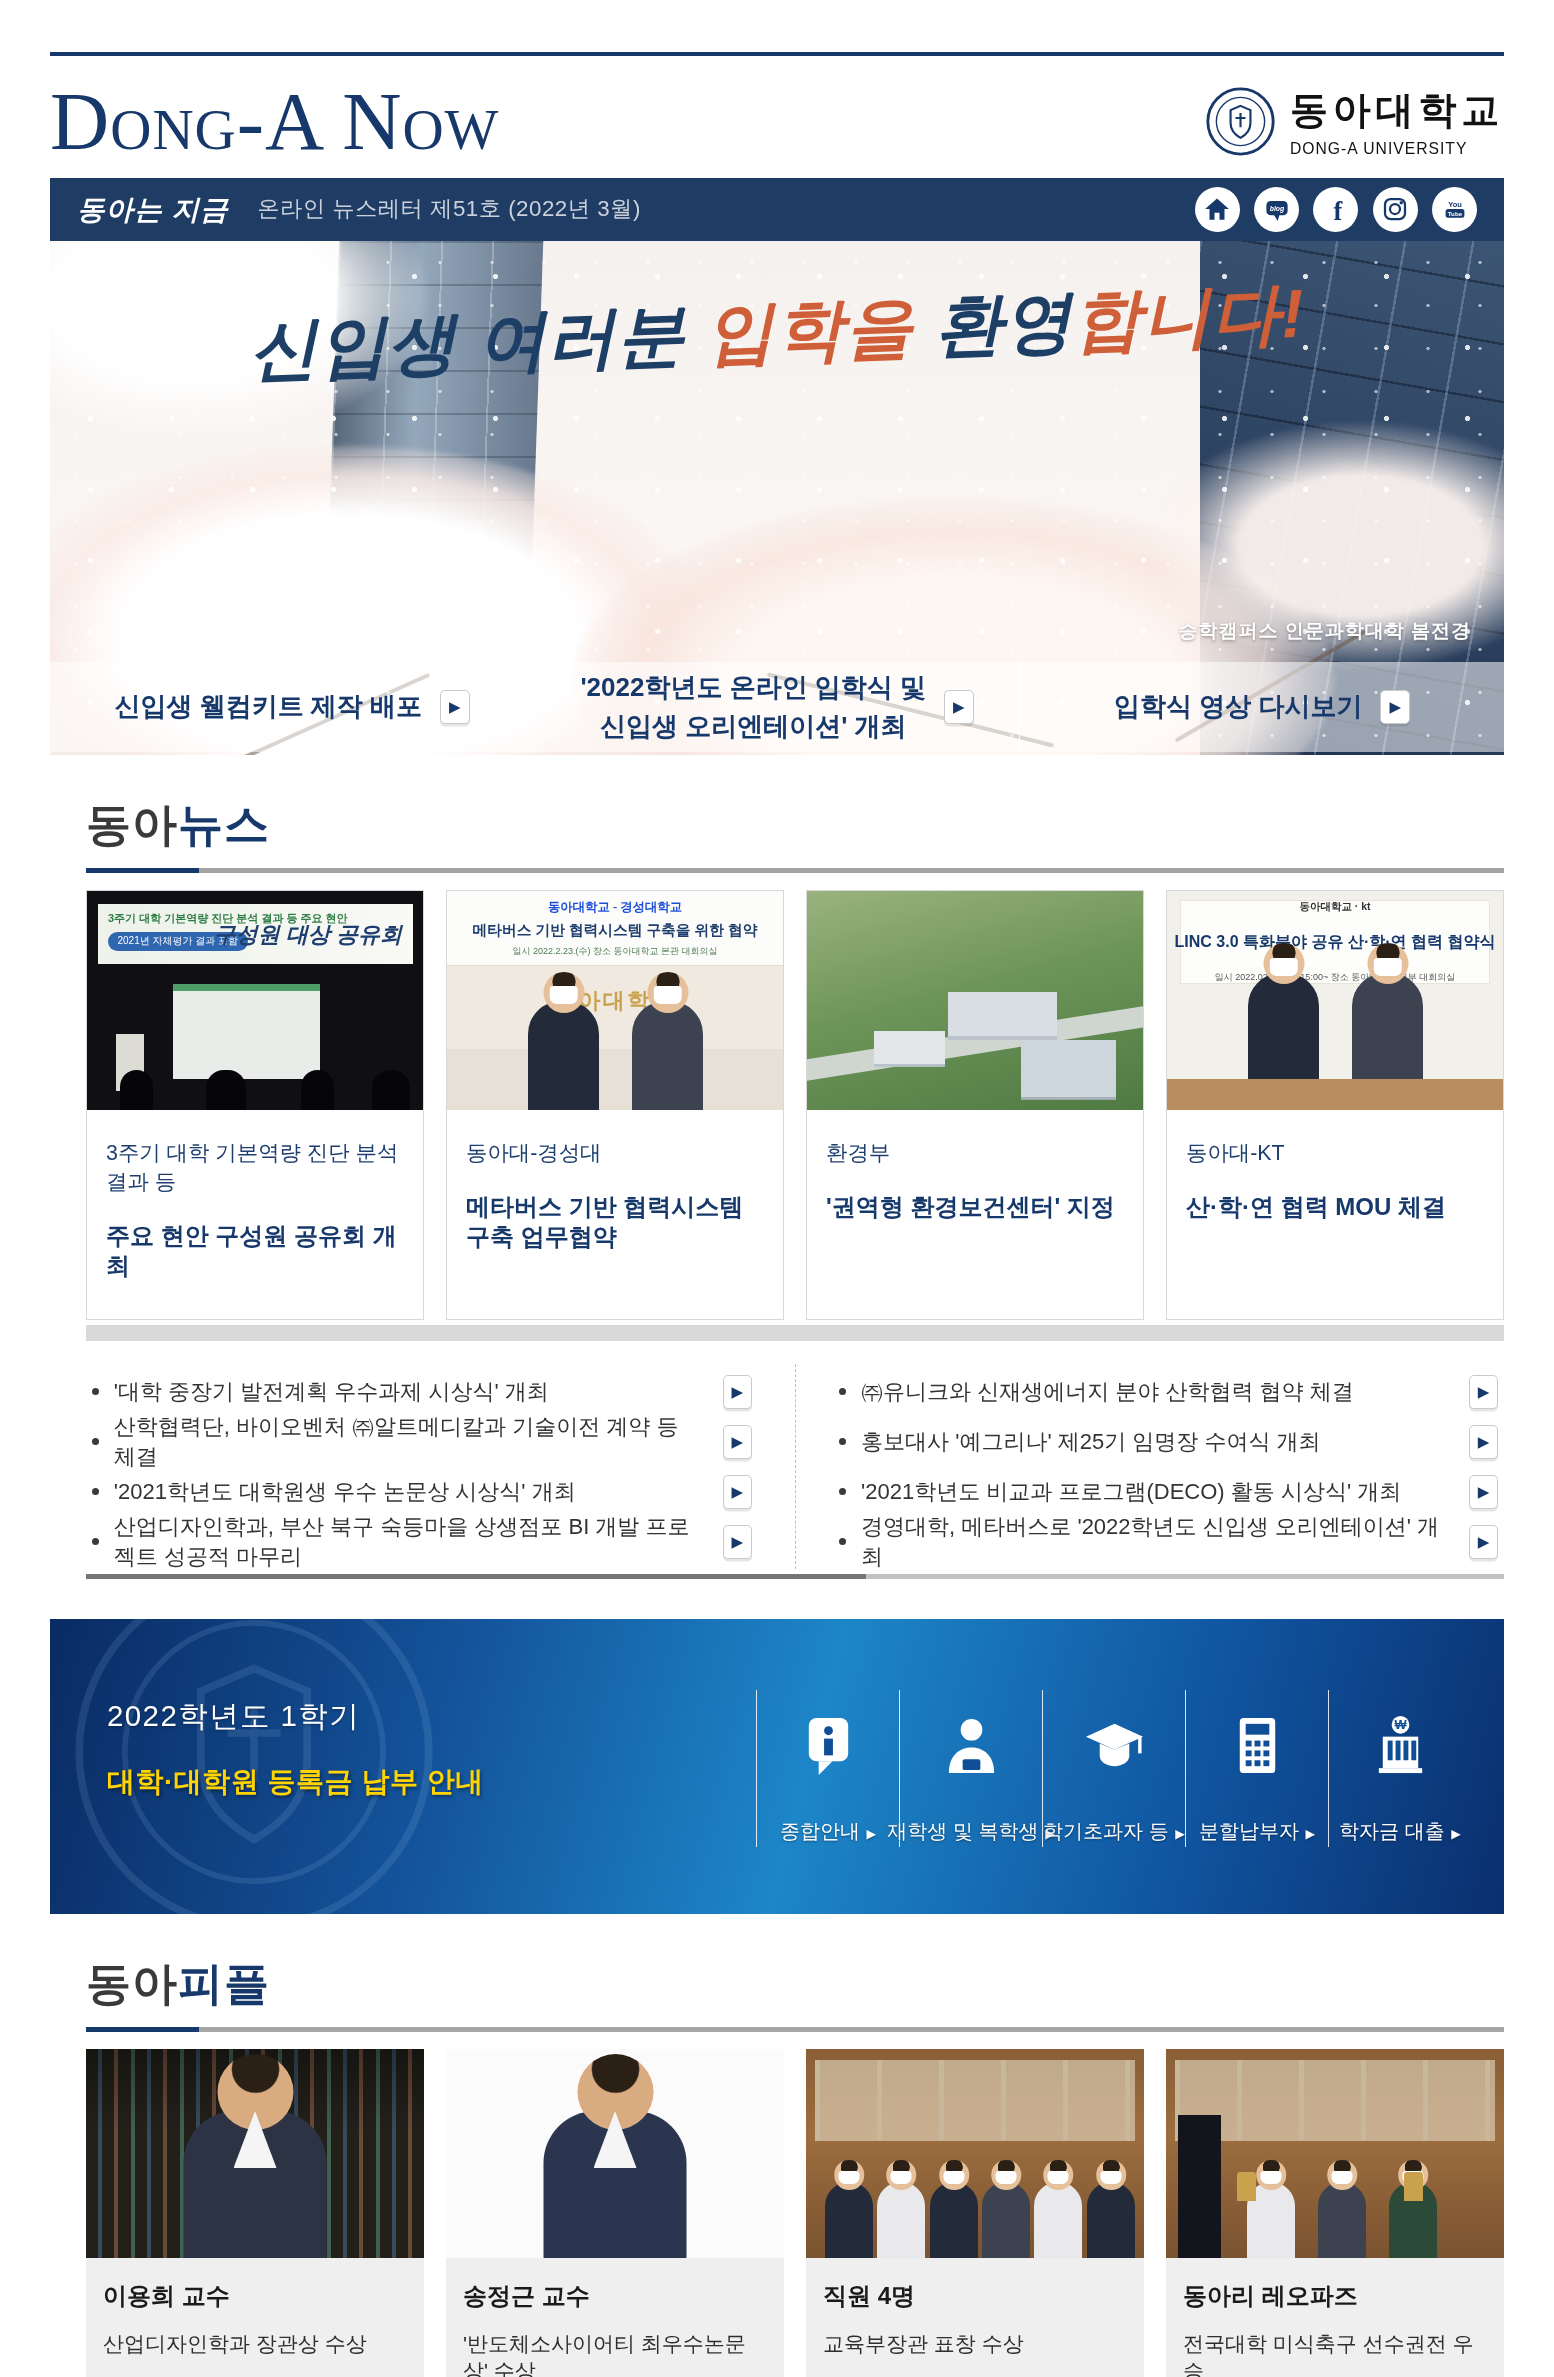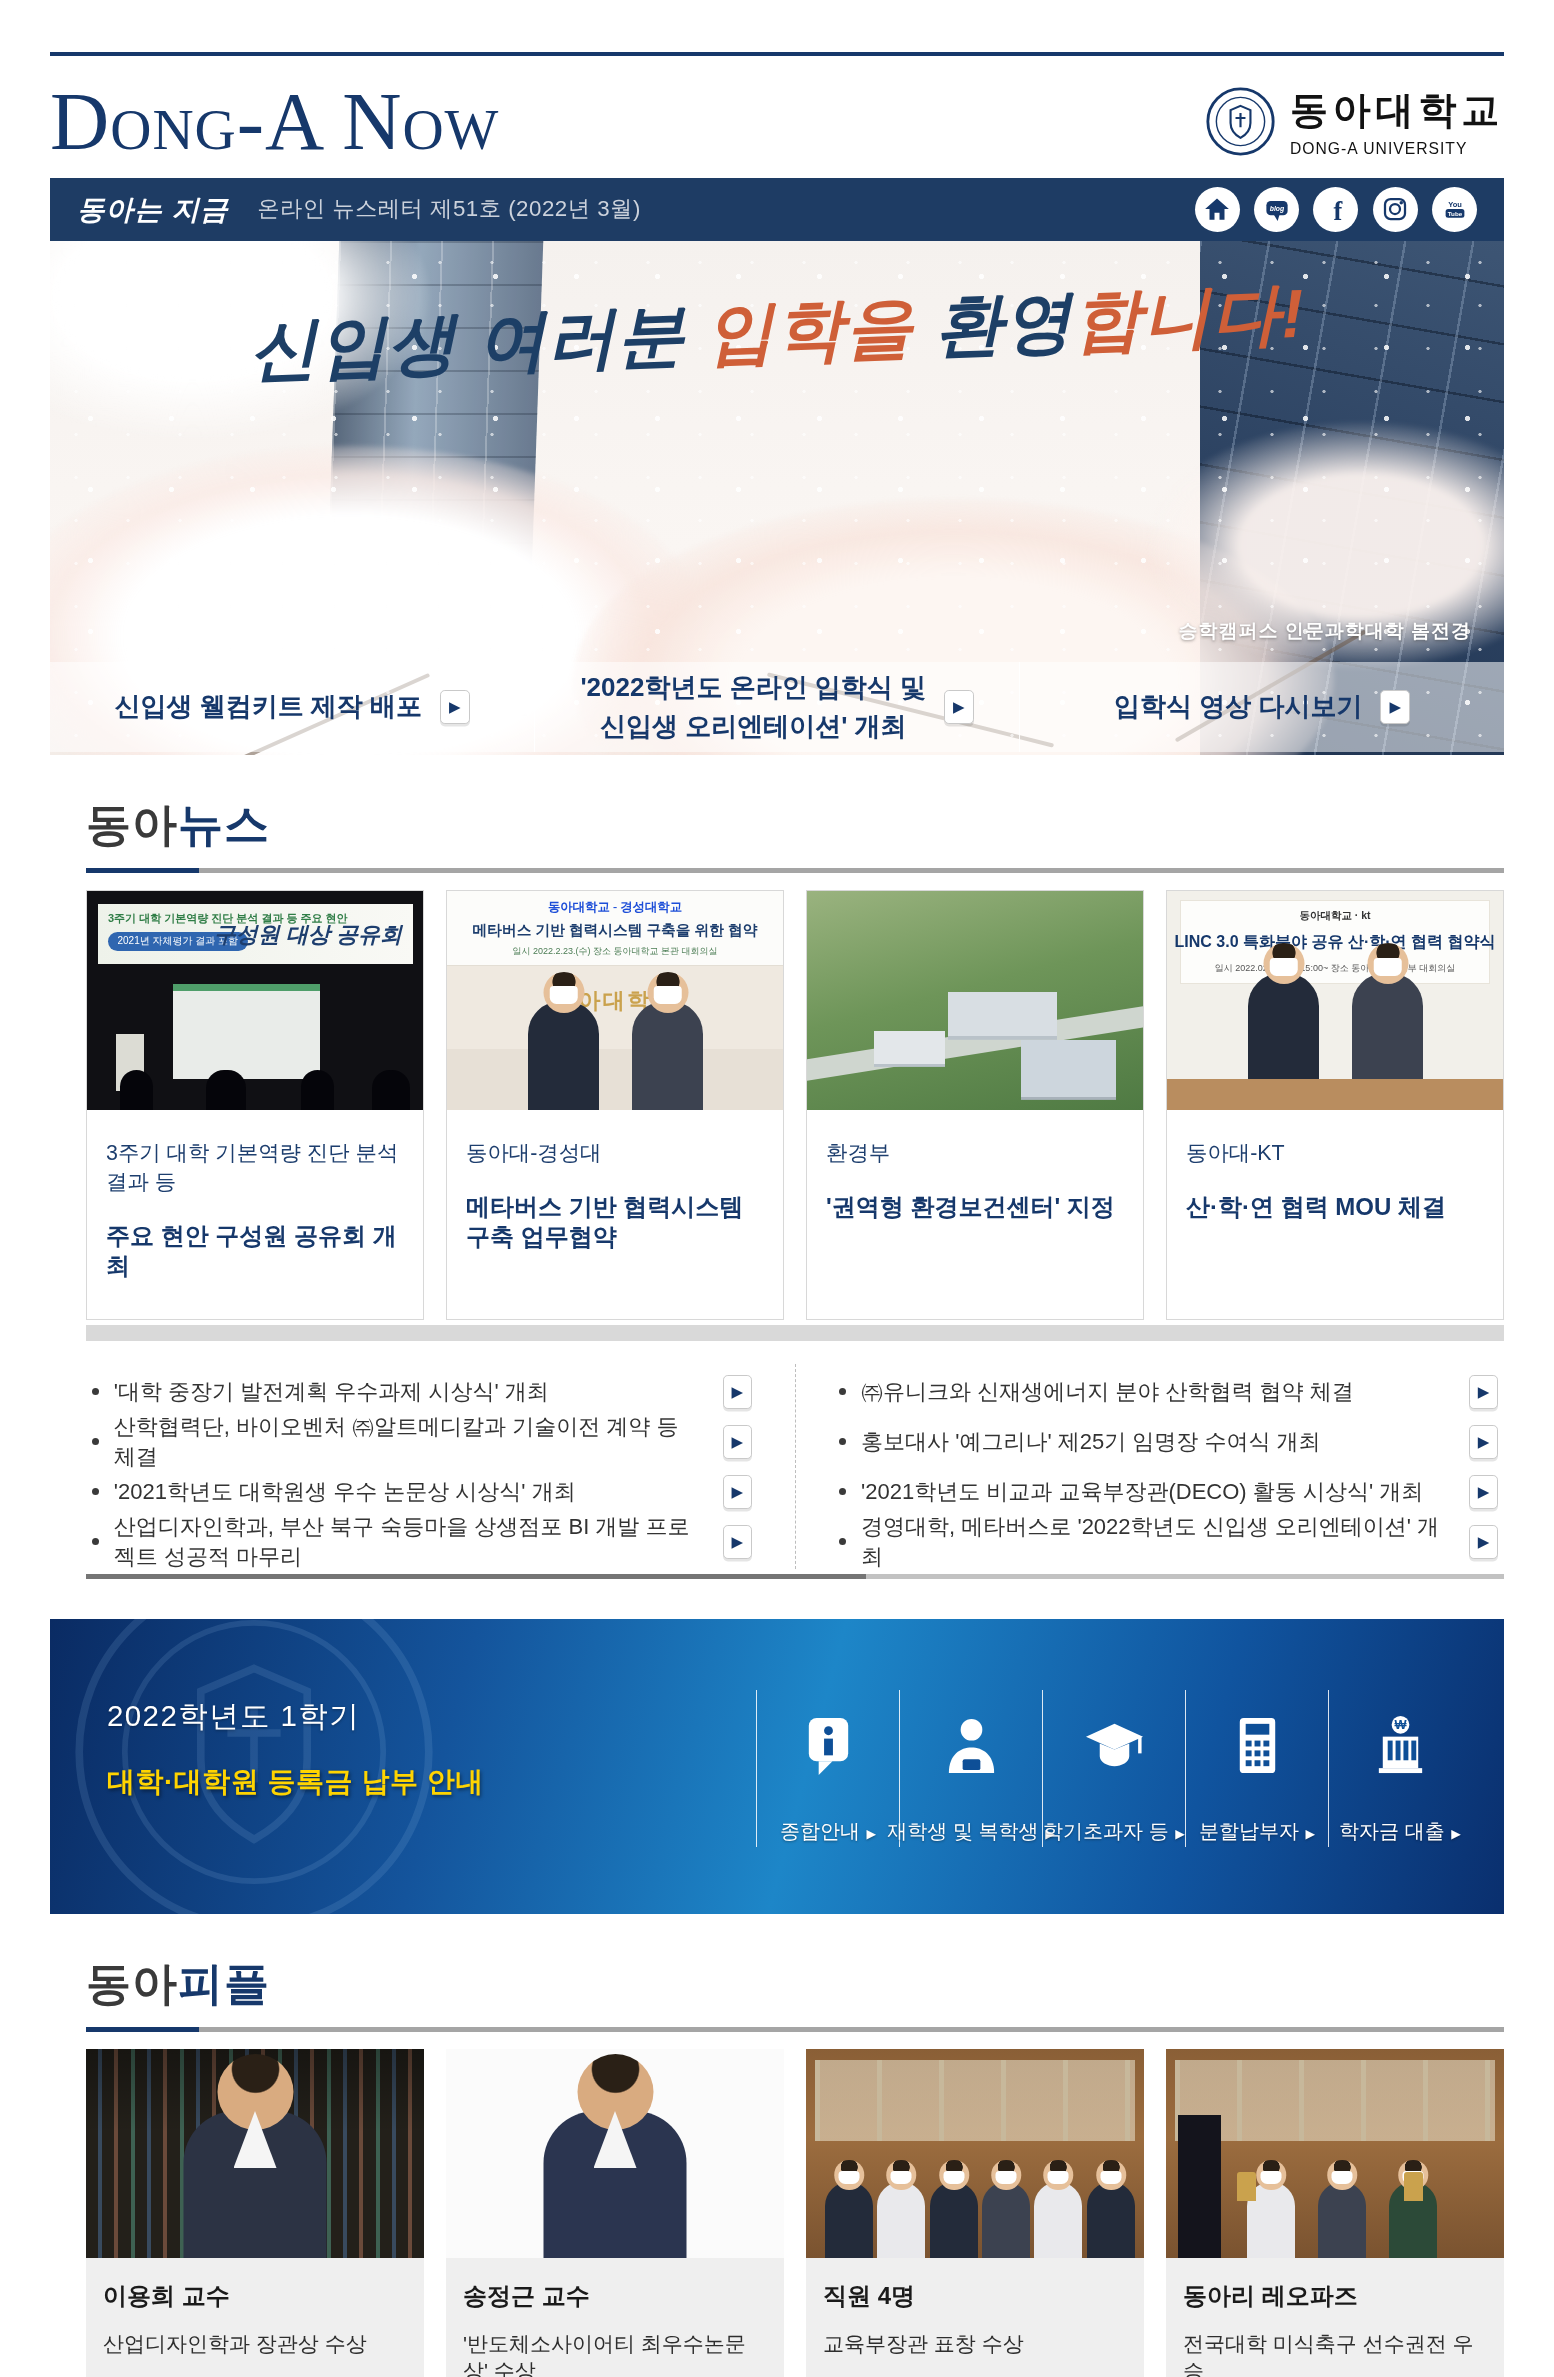--- a/index.html
+++ b/index.html
@@ -158,21 +158,21 @@
   .ph-n3 { background:linear-gradient(165deg,#9ab37f 0%,#6e9559 45%,#4f7a43 100%); }
   .n3-road { position:absolute; left:-28.5px; bottom:57px; width:120%; height:21px; background:#cfd6cf;
              transform:rotate(-9deg); }
   .n3-b1 { position:absolute; left:42%; top:46%; width:109px; height:44px; background:#d8dee3; box-shadow:0 3.8px 0 #b9c2c9; }
   .n3-b2 { position:absolute; left:20%; top:64%; width:71px; height:33px; background:#e3e7ea; box-shadow:0 2.9px 0 #b9c2c9; }
   .n3-b3 { position:absolute; right:8%; bottom:6%; width:95px; height:57px; background:#cdd6dd; box-shadow:0 2.9px 0 #a8b2ba; }
 
   .ph-n4 { background:#f2f0ea; }
   .n4-banner { position:absolute; top:8.6px; left:13.3px; right:13.3px; height:84px; background:#fdfdfb;
                border:1px solid #e8e4da; display:flex; flex-direction:column; align-items:center;
-               justify-content:center; gap:9px; text-align:center; padding:0 6.7px; }
+               justify-content:center; gap:18px; text-align:center; padding:0 6.7px; }
   .n4-logos { font-size:10.5px; color:#333; font-weight:bold; }
   .n4-big { font-size:16px; font-weight:bold; color:#16386b; white-space:nowrap; }
   .n4-sub { font-size:9px; color:#555; }
   .n4-table { position:absolute; bottom:0; width:100%; height:31px; background:#b98d5f; }
 
   .ph-p1 { background:repeating-linear-gradient(90deg,#23201a 0 12.4px,#384a5e 12.4px 16px,#23201a 16px 28.5px,
            #6a4a3a 28.5px 32px,#23201a 32px 45px,#3e6152 45px 49px); }
   .ph-p1::after { content:""; position:absolute; inset:0; background:linear-gradient(180deg,rgba(0,0,0,.35),rgba(0,0,0,0) 40%); }
   .p-big { position:absolute; bottom:0; left:50%; transform:translateX(-50%); width:143px; height:147px;
            border-radius:52px 52px 0 0; background:#2c3344; z-index:2; }
@@ -393,21 +393,21 @@
               <span class="txt">㈜유니크와 신재생에너지 분야 산학협력 협약 체결</span>
               <span class="btn-go"></span>
             </div>
           <div class="lrow">
               <span class="dot"></span>
               <span class="txt">홍보대사 '예그리나' 제25기 임명장 수여식 개최</span>
               <span class="btn-go"></span>
             </div>
           <div class="lrow">
               <span class="dot"></span>
-              <span class="txt">'2021학년도 비교과 교육부장관(DECO) 활동 시상식' 개최</span>
+              <span class="txt">'2021학년도 비교과 프로그램(DECO) 활동 시상식' 개최</span>
               <span class="btn-go"></span>
             </div>
           <div class="lrow">
               <span class="dot"></span>
               <span class="txt">경영대학, 메타버스로 '2022학년도 신입생 오리엔테이션' 개최</span>
               <span class="btn-go"></span>
             </div>
         </div>
       </div>
       <div class="bot-rule"></div>

